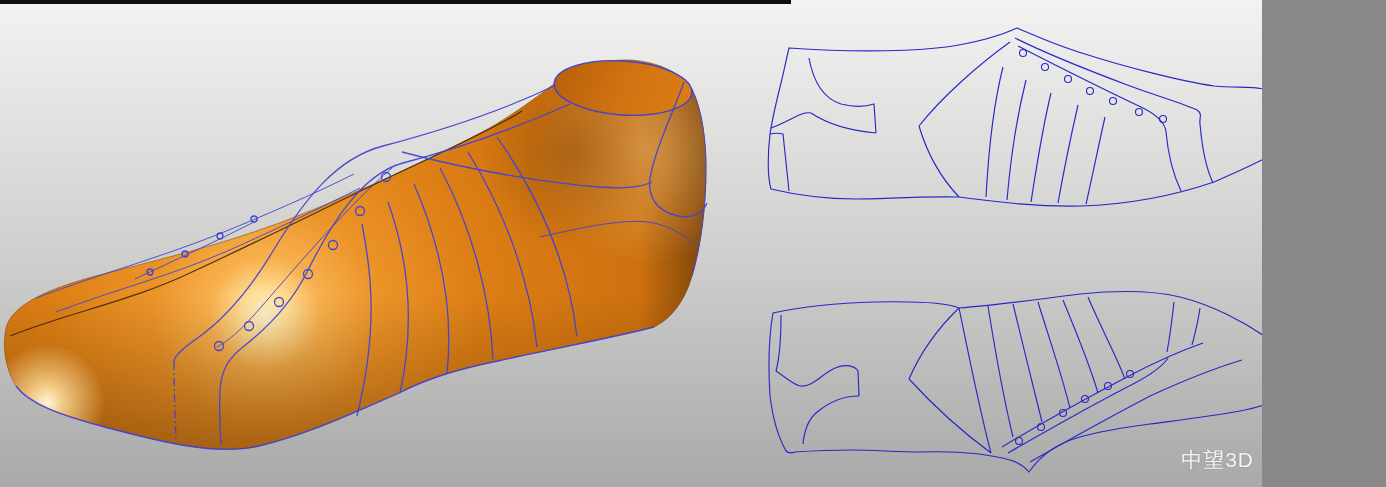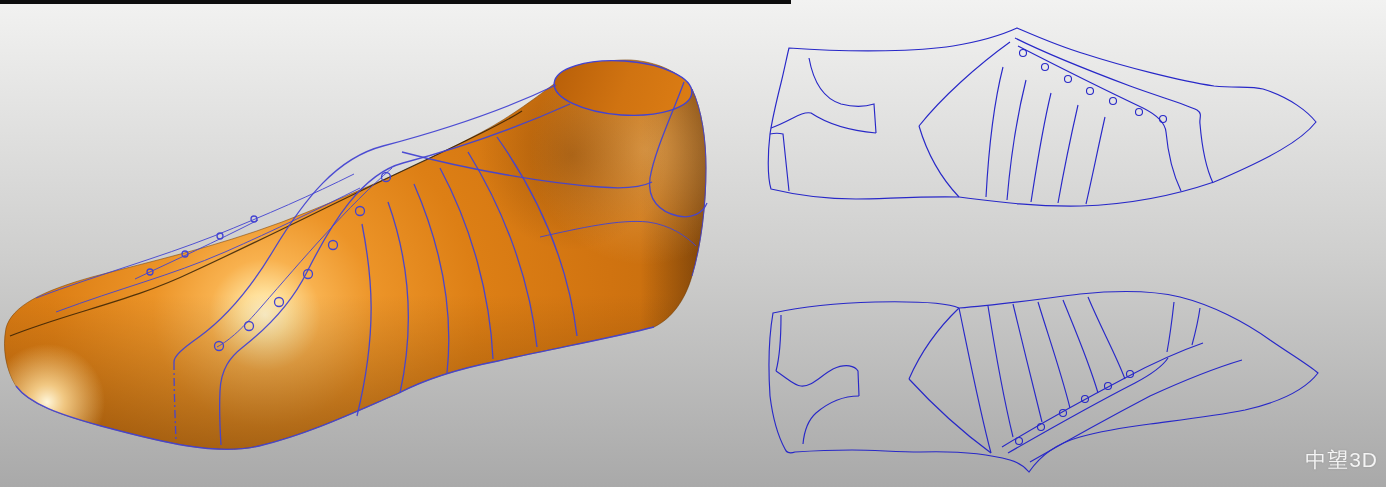--- a/index.html
+++ b/index.html
@@ -1,21 +1,22 @@
 <!DOCTYPE html>
 <html style="--bg-top: #F2F2F1; --bg-bottom: #A9A9A9; --top-bar: #0D0D0D; --sketch-blue: #2828C8; --model-blue: #4343D2; --orange-base: #DD7F15; --orange-bright: #F6A93F; --orange-dark: #A85C08; --orange-deep: #7A4206; --highlight: #FFF3CC; --watermark-text: #F4F4F4;"><head>
 <meta charset="utf-8">
 <style>
   html,body{margin:0;padding:0;background:#888;}
   .canvas{
     position:relative;
-    width:1386px;height:487px;
+    width:1234px;height:487px;
     overflow:hidden;
     background:linear-gradient(to bottom, var(--bg-top,#F2F2F1) 0%, #CFCFCE 52%, var(--bg-bottom,#A9A9A9) 100%);
     font-family:"Liberation Sans", sans-serif;
+    padding-left:28px;
   }
   .topbar{
     position:absolute;left:0;top:0;width:791px;height:4px;
     background:var(--top-bar,#0D0D0D);
   }
   .scene{position:absolute;left:0;top:0;width:1386px;height:487px;display:block;}
   .c3{fill:none;stroke:var(--model-blue,#4343D2);stroke-width:1.3;opacity:.95;}
   .c3thin{fill:none;stroke:var(--model-blue,#4343D2);stroke-width:1;opacity:.9;}
   .c2{fill:none;stroke:var(--sketch-blue,#2828C8);stroke-width:1.15;}
   .hole3{fill:none;stroke:var(--model-blue,#4343D2);stroke-width:1.3;}

